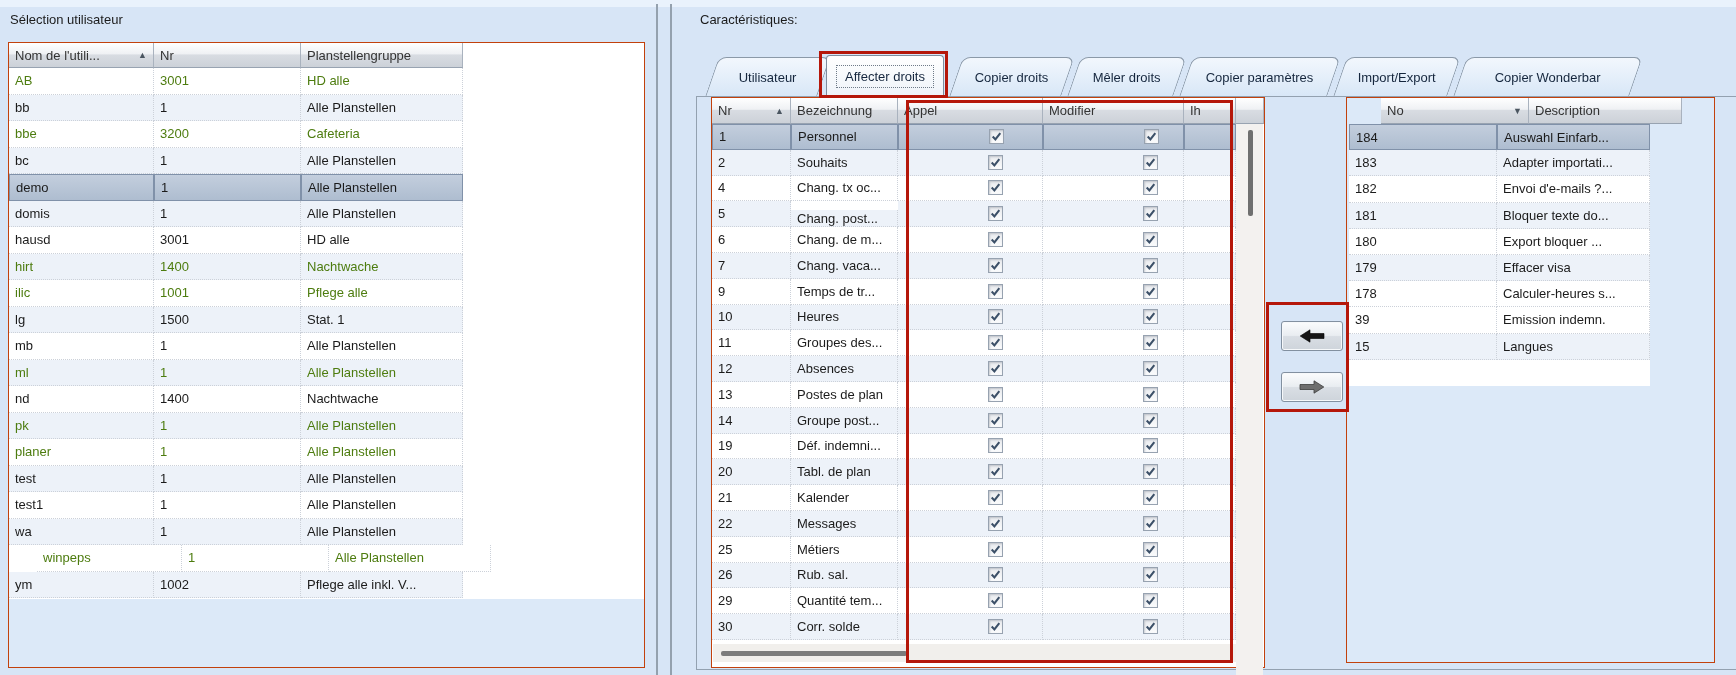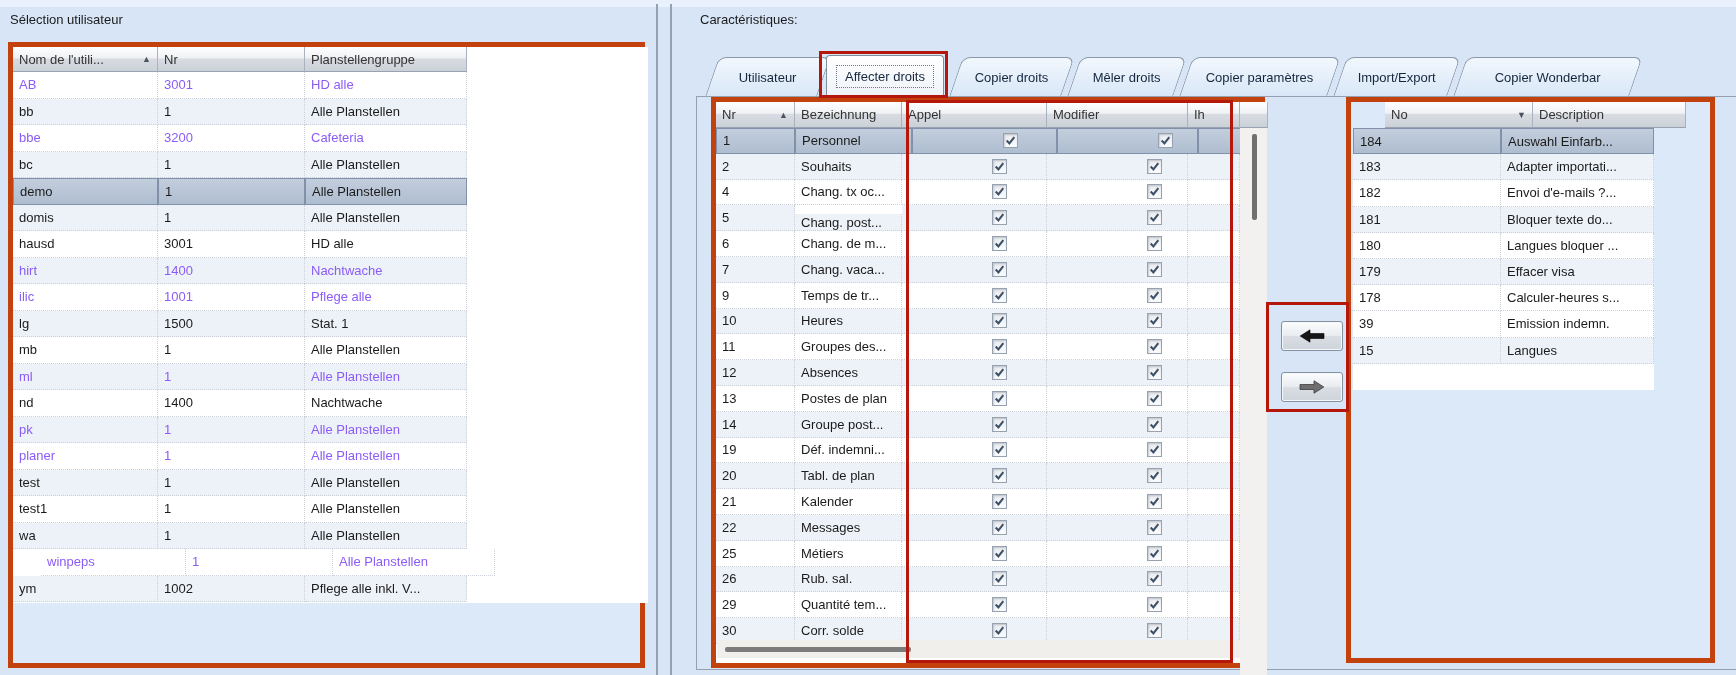--- a/index.html
+++ b/index.html
@@ -3,21 +3,21 @@
 <meta charset="utf-8">
 <style>
   html,body{margin:0;padding:0;}
   body{
     position:relative;width:1736px;height:675px;overflow:hidden;
     background:#d7e5f6;font-family:"Liberation Sans",sans-serif;font-size:13px;color:#1b1b1b;
   }
   .topband{position:absolute;left:0;top:0;width:1736px;height:7px;background:#e9f2fc;}
   .panel-title{position:absolute;color:#1b1b1b;}
   
-  .box{position:absolute;border:5px solid #c2410c;box-sizing:border-box;background:#dce9f8;}
+  .box{position:absolute;border:1px solid #c2410c;box-sizing:border-box;background:#dce9f8;}
   .whitefill{position:absolute;background:#ffffff;}
   
   .thead{position:absolute;display:flex;}
   .th{
     box-sizing:border-box;height:100%;display:flex;align-items:center;
     padding:0 6px;color:#333;white-space:nowrap;overflow:hidden;
     background:linear-gradient(#ffffff,#eff1f4 45%,#d8dce2 50%,#ccd1d8);
     border-right:1px solid #a9b2be;border-bottom:1px solid #98a3b1;
   }
   .th .sort{margin-left:auto;font-size:9px;color:#4a5560;padding-left:4px;}
@@ -26,21 +26,21 @@
   .tr.alt .td{background:#edf2f9;}
   .td{
     box-sizing:border-box;display:flex;align-items:center;padding:0 6px;
     border-right:1px dotted #ccd1d9;border-bottom:1px dotted #ccd1d9;
     white-space:nowrap;overflow:hidden;background:#fff;
   }
   .tr.selected .td{
     background:linear-gradient(#c3cedd,#aebdd0);
     border:1px solid #8091a9;
   }
-  .red{color:#8b5cf6;}
+  .red{color:#4d7c0f;}
   
   .cb{
     width:15px;height:15px;box-sizing:border-box;border:1px solid #97a2b0;
     background:linear-gradient(#e9ebee,#fbfcfd);
     box-shadow:inset 1px 1px 2px rgba(60,70,90,.25);
     display:flex;align-items:center;justify-content:center;flex:0 0 auto;
   }
   
   .tab{
     position:absolute;top:57px;height:39px;box-sizing:border-box;
@@ -249,21 +249,21 @@
       <div class="th" style="width: 52px; height: 26px;">
         <span>Ih</span>
       </div>
       <div class="th" style="width: 28px; height: 26px;">
         <span></span>
       </div>
     </div>
   <div class="tbody" style="left:0;top:26px;" id="mid-rows">
       <div class="tr selected" style="height: 25.8px;">
         <div class="td" style="width: 79px;">1</div>
-        <div class="td" style="width: 117px;">Personnel</div>
+        <div class="td" style="width: 107px;">Personnel</div>
         <div class="td" style="width: 145px;">
           <div class="cb" style="margin-left: 84px;">
             <svg width="11" height="11" viewBox="0 0 13 13">
               <path d="M2 6.5 L5.2 10 L11 2.5" fill="none" stroke="#3c5068" stroke-width="2.4"></path>
             </svg>
           </div>
         </div>
         <div class="td" style="width: 141px;">
           <div class="cb" style="margin-left: 94px;">
             <svg width="11" height="11" viewBox="0 0 13 13">
@@ -677,21 +677,21 @@
       <div class="tr" style="height: 26.2px;">
         <div class="td" style="width: 148px;">182</div>
         <div class="td" style="width: 153px;">Envoi d'e-mails ?...</div>
       </div>
       <div class="tr alt" style="height: 26.2px;">
         <div class="td" style="width: 148px;">181</div>
         <div class="td" style="width: 153px;">Bloquer texte do...</div>
       </div>
       <div class="tr" style="height: 26.2px;">
         <div class="td" style="width: 148px;">180</div>
-        <div class="td" style="width: 153px;">Langues bloquer ...</div>
+        <div class="td" style="width: 153px;">Export bloquer ...</div>
       </div>
       <div class="tr alt" style="height: 26.2px;">
         <div class="td" style="width: 148px;">179</div>
         <div class="td" style="width: 153px;">Effacer visa</div>
       </div>
       <div class="tr" style="height: 26.2px;">
         <div class="td" style="width: 148px;">178</div>
         <div class="td" style="width: 153px;">Calculer-heures s...</div>
       </div>
       <div class="tr" style="height: 26.2px;">

